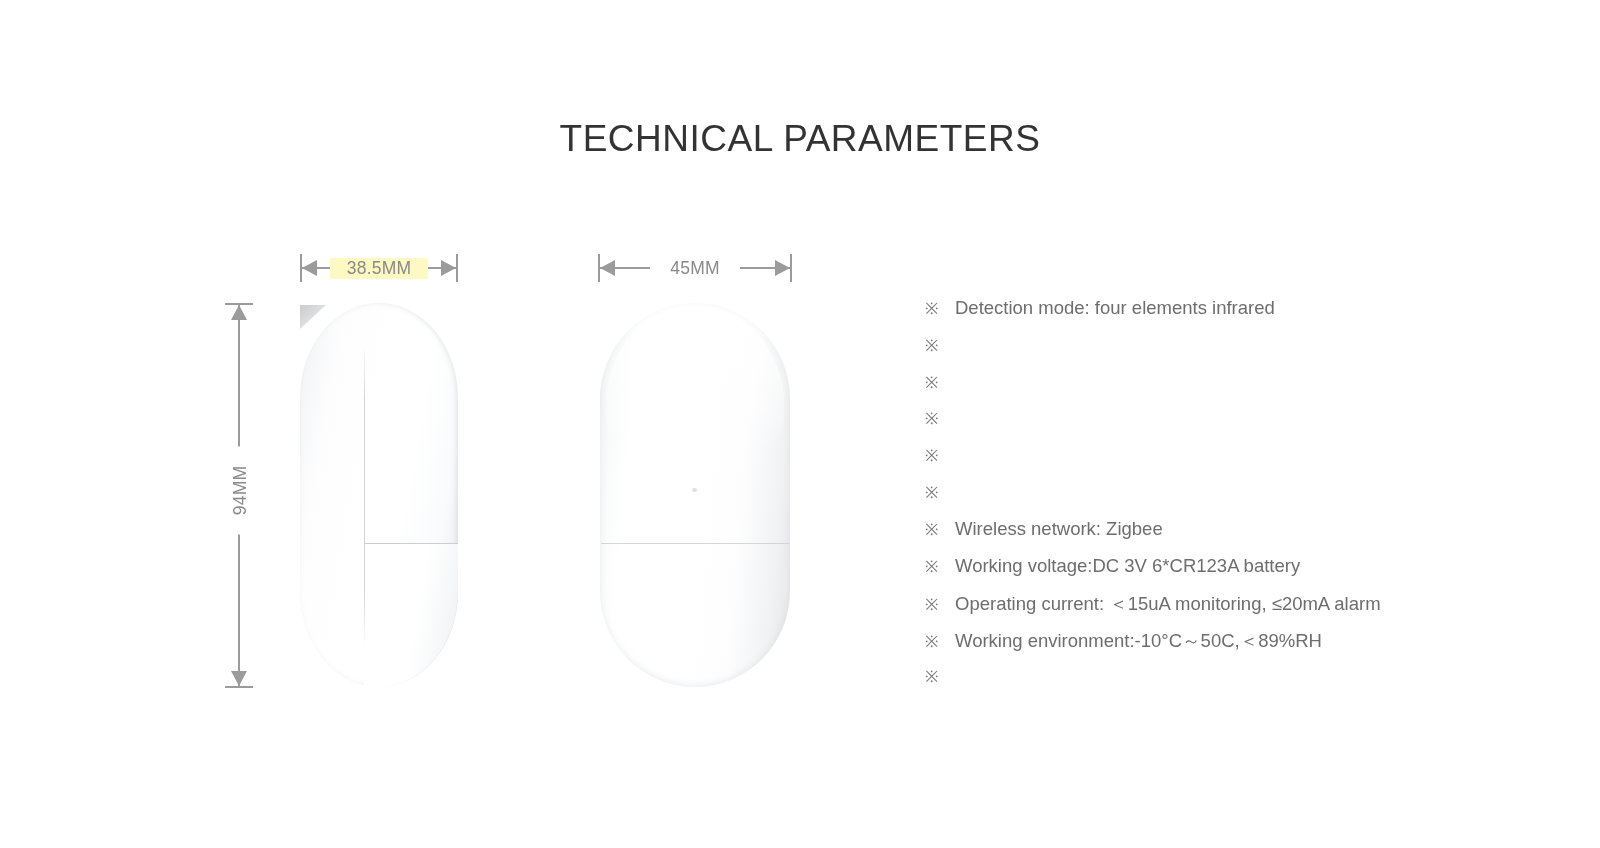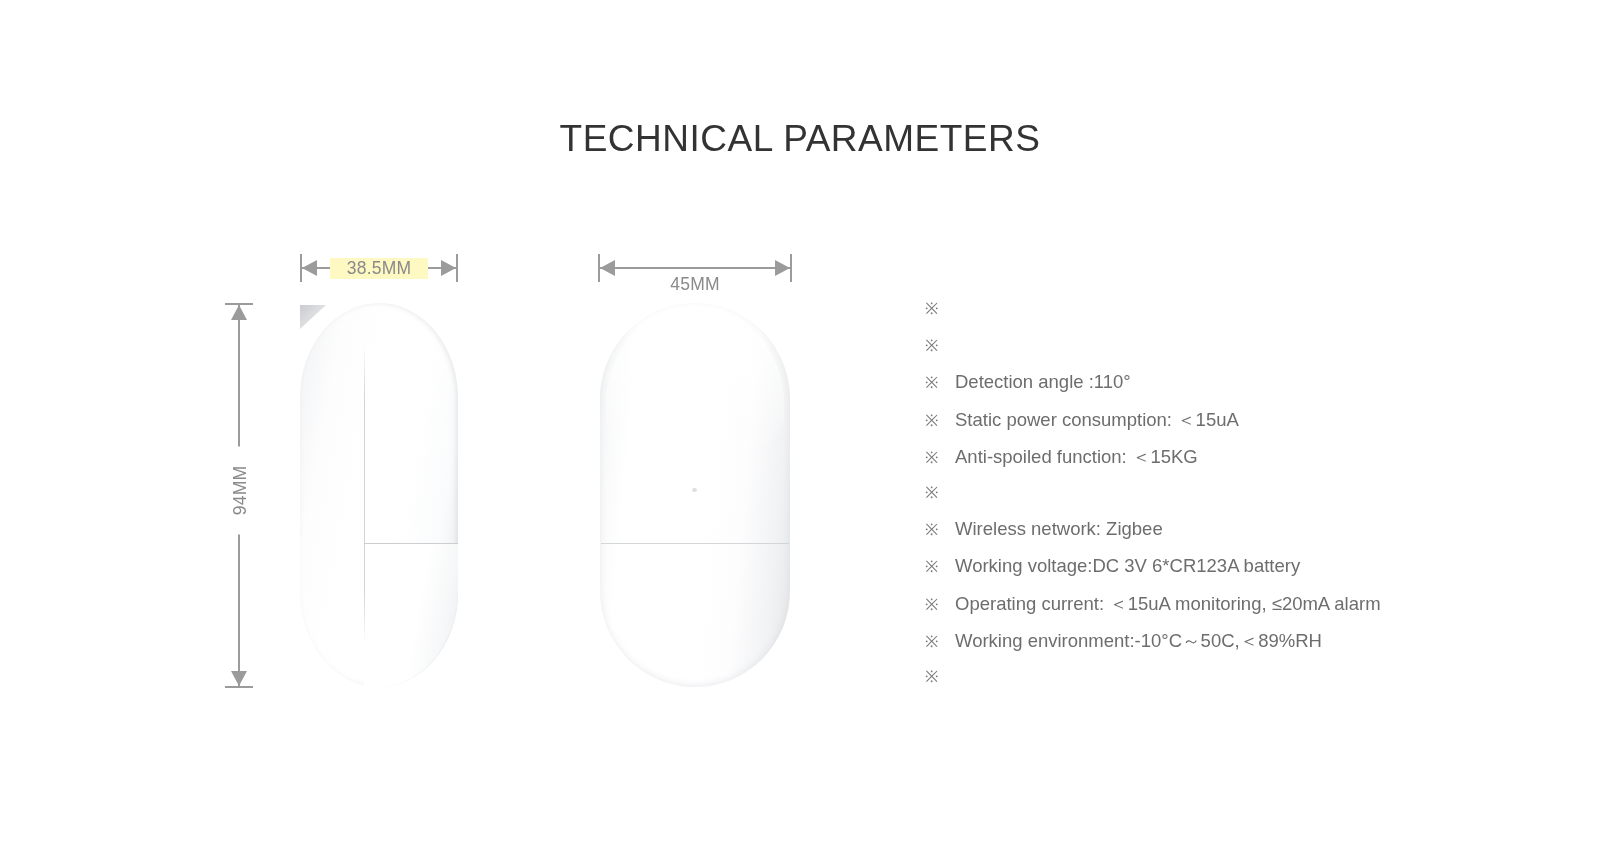--- a/index.html
+++ b/index.html
@@ -222,21 +222,21 @@
     <div class="arrow arrow-right" style="left:441px; top:260px;"></div>
     <div class="dim-label" style="left:330px; top:258px; width:98px; text-align:center; background:#fef9c3;">38.5MM</div>
   </div>
 
   <div>
     <div class="tick-v" style="left:598px; top:254px; height:28px;"></div>
     <div class="tick-v" style="left:790px; top:254px; height:28px;"></div>
     <div class="dim-line" style="left:600px; top:267px; width:190px; height:2px;"></div>
     <div class="arrow arrow-left" style="left:600px; top:260px;"></div>
     <div class="arrow arrow-right" style="left:775px; top:260px;"></div>
-    <div class="dim-label" style="left:650px; top:258px; width:90px; text-align:center; background:#ffffff;margin-top:16px;">45MM</div>
+    <div class="dim-label" style="left:650px; top:258px; width:90px; text-align:center; background:#ffffff;">45MM</div>
   </div>
 
   <div>
     <div class="tick-h" style="left:225px; top:303px; width:28px;"></div>
     <div class="tick-h" style="left:225px; top:686px; width:28px;"></div>
     <div class="dim-line" style="left:238px; top:305px; width:2px; height:381px;"></div>
     <div class="arrow arrow-up" style="left:231px; top:305px;"></div>
     <div class="arrow arrow-down" style="left:231px; top:671px;"></div>
     <div class="dim-label label-vertical" style="left:196px; top:480px; width:88px; text-align:center; background:#ffffff;">94MM</div>
   </div>
@@ -253,39 +253,37 @@
     <div class="body"></div>
     <div class="dome"></div>
     <div class="split-h"></div>
     <div class="lens-dot"></div>
   </div>
 
   <div id="spec-list">
 
     <div class="spec-item">
       <span class="spec-mark">※</span>
-    </div>
-
-    <div class="spec-item">
-      <span class="spec-mark">※</span>
-    </div>
-
-    <div class="spec-item">
-      <span class="spec-mark">※</span>
-      <span class="spec-text">Detection angle :110°</span>
-    </div>
-
-    <div class="spec-item">
-      <span class="spec-mark">※</span>
-      <span class="spec-text">Static power consumption: ＜15uA</span>
-    </div>
-
-    <div class="spec-item">
-      <span class="spec-mark">※</span>
-      <span class="spec-text">Anti-spoiled function: ＜15KG</span>
+      <span class="spec-text">Detection mode: four elements infrared</span>
+    </div>
+
+    <div class="spec-item">
+      <span class="spec-mark">※</span>
+    </div>
+
+    <div class="spec-item">
+      <span class="spec-mark">※</span>
+    </div>
+
+    <div class="spec-item">
+      <span class="spec-mark">※</span>
+    </div>
+
+    <div class="spec-item">
+      <span class="spec-mark">※</span>
     </div>
 
     <div class="spec-item">
       <span class="spec-mark">※</span>
     </div>
 
     <div class="spec-item">
       <span class="spec-mark">※</span>
       <span class="spec-text">Wireless network: Zigbee</span>
     </div>

